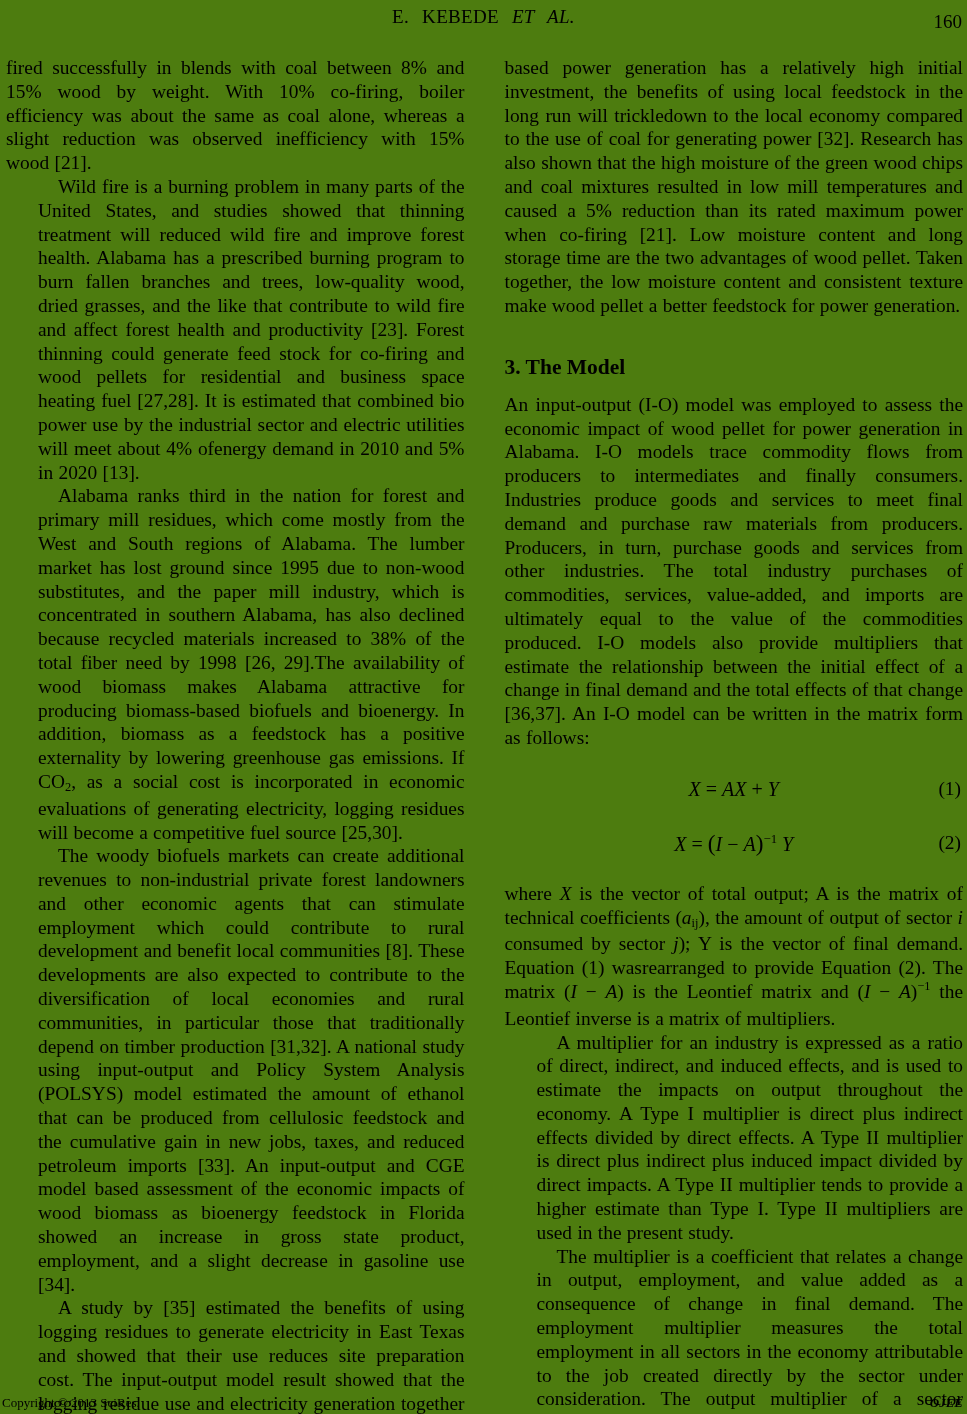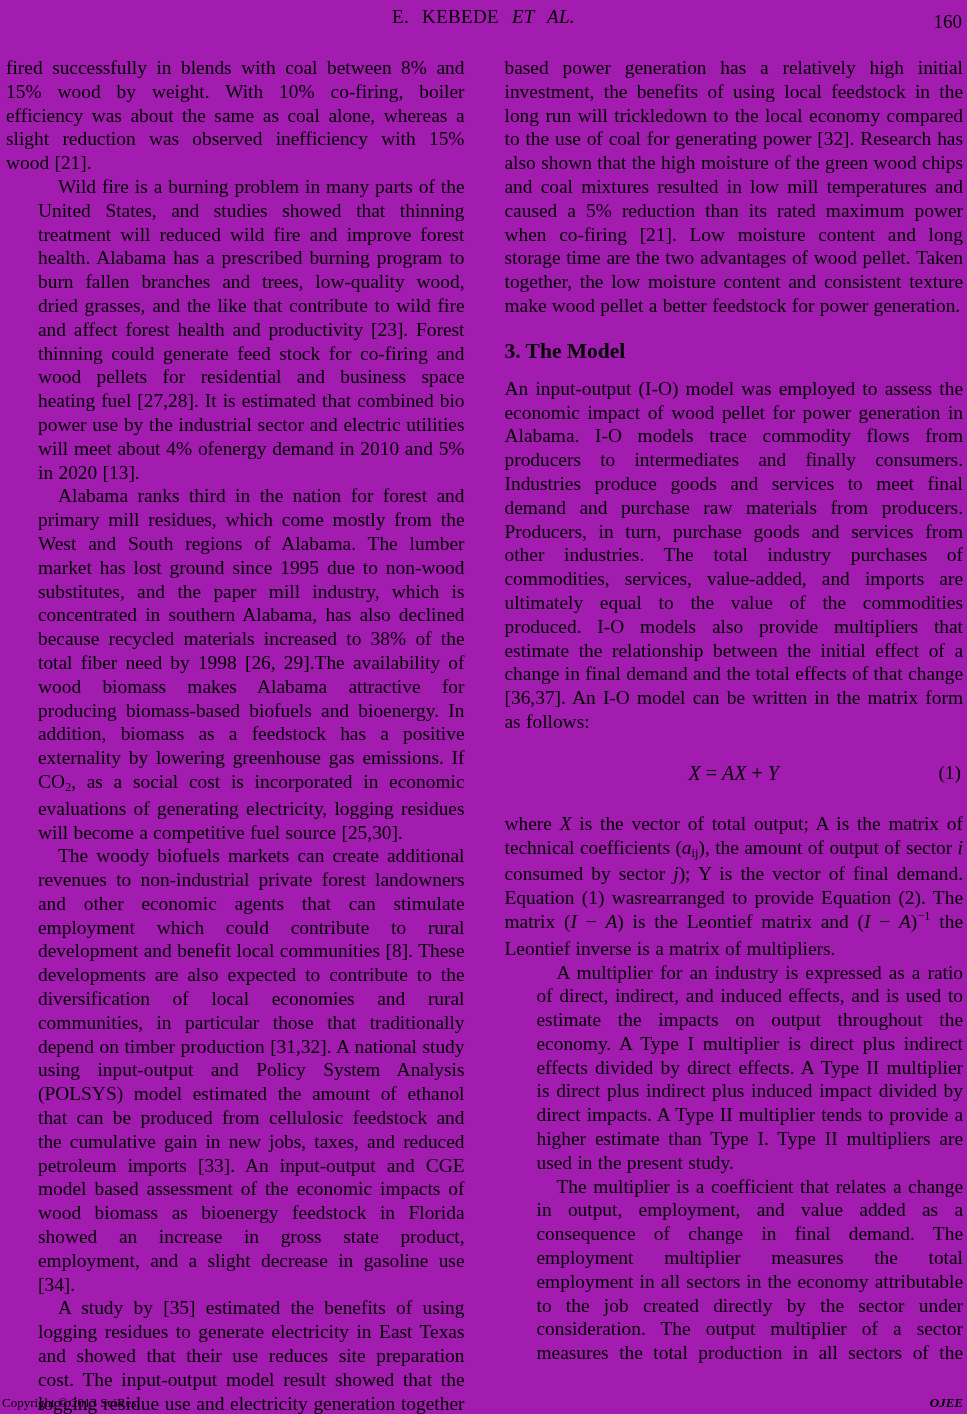--- a/index.html
+++ b/index.html
@@ -1,20 +1,20 @@
 <!DOCTYPE html>
 <html><head>
 <meta charset="utf-8">
 <style>
   html, body { margin: 0; padding: 0; background: #ffffff; }
   .page {
     position: relative;
     width: 967px;
     height: 1414px;
-    background: #a21caf;
+    background: #4d7c0f;
     color: #000000;
     font-family: "Liberation Serif", serif;
     overflow: hidden;
   }
   .header {
     position: absolute;
     top: 5px; left: 0; right: 0;
     text-align: center;
     font-size: 19px;
     line-height: 24px;
@@ -39,21 +39,21 @@
     font-size: 19.4px;
     line-height: 23.8px;
     text-align: justify;
     word-spacing: 0.5px;
   }
   .para.indent { text-indent: 20px; margin-left: 32px; }
   .para.cont { text-align-last: justify; }
   h2.section-heading {
     font-size: 21.5px;
     font-weight: bold;
-    margin: 20px 0 13px 0;
+    margin: 36px 0 13px 0;
     line-height: 26px;
     text-align: left;
   }
   .equation {
     position: relative;
     text-align: center;
     font-size: 20px;
     line-height: 30px;
     margin: 24px 0;
     height: 30px;
@@ -93,20 +93,21 @@
         <p class="para indent">Wild fire is a burning problem in many parts of the United States, and studies showed that thinning treatment will reduced wild fire and improve forest health. Alabama has a prescribed burning program to burn fallen branches and trees, low-quality wood, dried grasses, and the like that contribute to wild fire and affect forest health and productivity [23]. Forest thinning could generate feed stock for co-firing and wood pellets for residential and business space heating fuel [27,28]. It is estimated that combined bio power use by the industrial sector and electric utilities will meet about 4% ofenergy demand in 2010 and 5% in 2020 [13].</p>
         <p class="para indent"><span>Alabama ranks third in the nation for forest and primary mill residues, which come mostly from the West and South regions of Alabama. The lumber market has lost ground since 1995 due to non-wood substitutes, and the paper mill industry, which is concentrated in southern Alabama, has also declined because recycled materials increased to 38% of the total fiber need by 1998 [26, 29].The availability of wood biomass makes Alabama attractive for producing biomass-based biofuels and bioenergy. In addition, biomass as a feedstock has a positive externality by lowering greenhouse gas emissions. If CO</span><span class="r-sub">2</span><span>, as a social cost is incorporated in economic evaluations of generating electricity, logging residues will become a competitive fuel source [25,30].</span></p>
         <p class="para indent">The woody biofuels markets can create additional revenues to non-industrial private forest landowners and other economic agents that can stimulate employment which could contribute to rural development and benefit local communities [8]. These developments are also expected to contribute to the diversification of local economies and rural communities, in particular those that traditionally depend on timber production [31,32]. A national study using input-output and Policy System Analysis (POLSYS) model estimated the amount of ethanol that can be produced from cellulosic feedstock and the cumulative gain in new jobs, taxes, and reduced petroleum imports [33]. An input-output and CGE model based assessment of the economic impacts of wood biomass as bioenergy feedstock in Florida showed an increase in gross state product, employment, and a slight decrease in gasoline use [34].</p>
         <p class="para indent cont">A study by [35] estimated the benefits of using logging residues to generate electricity in East Texas and showed that their use reduces site preparation cost. The input-output model result showed that the logging residue use and electricity generation together would have a ripple effect on employment and output. Although biomass-</p>
       </div>
     <div class="column">
         <p class="para">based power generation has a relatively high initial investment, the benefits of using local feedstock in the long run will trickledown to the local economy compared to the use of coal for generating power [32]. Research has also shown that the high moisture of the green wood chips and coal mixtures resulted in low mill temperatures and caused a 5% reduction than its rated maximum power when co-firing [21]. Low moisture content and long storage time are the two advantages of wood pellet. Taken together, the low moisture content and consistent texture make wood pellet a better feedstock for power generation.</p>
         <h2 class="section-heading">3. The Model</h2>
         <p class="para">An input-output (I-O) model was employed to assess the economic impact of wood pellet for power generation in Alabama. I-O models trace commodity flows from producers to intermediates and finally consumers. Industries produce goods and services to meet final demand and purchase raw materials from producers. Producers, in turn, purchase goods and services from other industries. The total industry purchases of commodities, services, value-added, and imports are ultimately equal to the value of the commodities produced. I-O models also provide multipliers that estimate the relationship between the initial effect of a change in final demand and the total effects of that change [36,37]. An I-O model can be written in the matrix form as follows:</p>
         <div class="equation"><span class="eq-body"><span class="r-i">X</span><span> = </span><span class="r-i">AX</span><span> + </span><span class="r-i">Y</span></span><span class="eq-number">(1)</span></div>
+        <div class="equation"><span class="eq-body"><span class="r-i">X</span><span> = </span><span class="r-big">(</span><span class="r-i">I</span><span> − </span><span class="r-i">A</span><span class="r-big">)</span><span class="r-sup">−1</span><span> </span><span class="r-i">Y</span></span><span class="eq-number">(2)</span></div>
         <p class="para"><span>where </span><span class="r-i">X</span><span> is the vector of total output; A is the matrix of technical coefficients (</span><span class="r-i">a</span><span class="r-isub">ij</span><span>), the amount of output of sector </span><span class="r-i">i</span><span> consumed by sector </span><span class="r-i">j</span><span>); Y is the vector of final demand. Equation (1) wasrearranged to provide Equation (2). The matrix (</span><span class="r-i">I</span><span> − </span><span class="r-i">A</span><span>) is the Leontief matrix and (</span><span class="r-i">I</span><span> − </span><span class="r-i">A</span><span>)</span><span class="r-sup">−1</span><span> the Leontief inverse is a matrix of multipliers.</span></p>
         <p class="para indent">A multiplier for an industry is expressed as a ratio of direct, indirect, and induced effects, and is used to estimate the impacts on output throughout the economy. A Type I multiplier is direct plus indirect effects divided by direct effects. A Type II multiplier is direct plus indirect plus induced impact divided by direct impacts. A Type II multiplier tends to provide a higher estimate than Type I. Type II multipliers are used in the present study.</p>
         <p class="para indent cont">The multiplier is a coefficient that relates a change in output, employment, and value added as a consequence of change in final demand. The employment multiplier measures the total employment in all sectors in the economy attributable to the job created directly by the sector under consideration. The output multiplier of a sector measures the total production in all sectors of the</p>
       </div>
   </div>
 
   <div class="footer">
     <span class="footer-copyright">Copyright © 2013 SciRes.</span>
     <span class="footer-journal">OJEE</span>
   </div>

